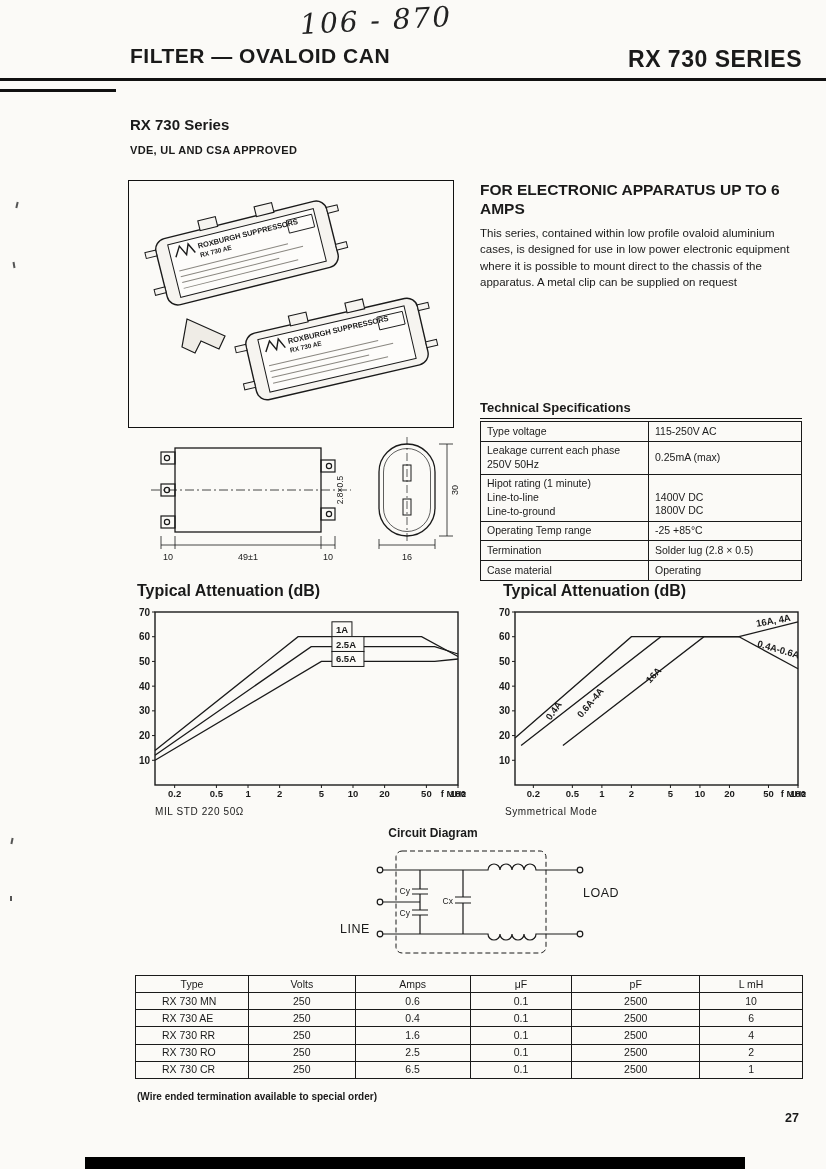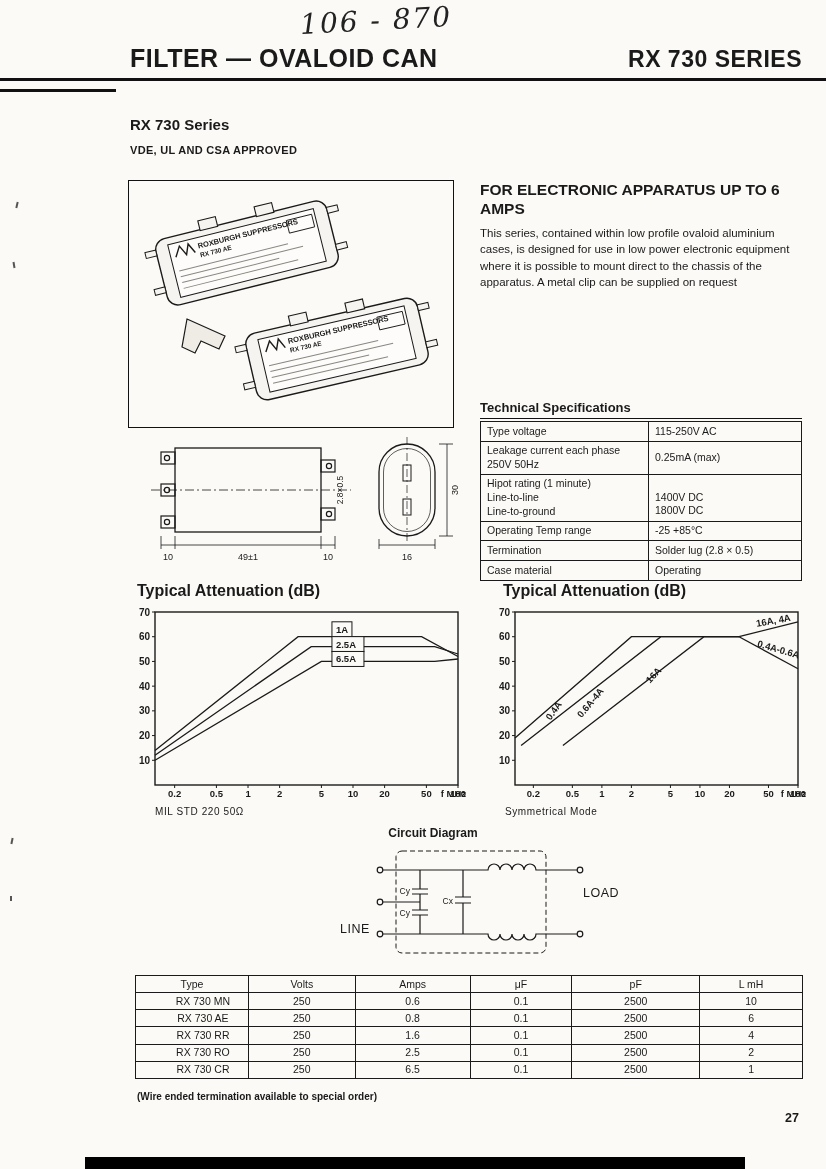--- a/index.html
+++ b/index.html
@@ -1,39 +1,39 @@
 <!DOCTYPE html>
 <html><head>
 <meta charset="utf-8">
 <style>
   *{margin:0;padding:0;box-sizing:border-box}
   html,body{background:#e9e9e9}
   body{font-family:"Liberation Sans",sans-serif;color:#1a1a1a}
   .page{position:relative;width:826px;height:1169px;margin:0 auto;background:#fbfaf7;overflow:hidden}
   .abs{position:absolute}
   .handwritten{font-family:"DejaVu Serif",serif;font-style:italic;font-size:28px;color:#222;transform:rotate(-3deg);letter-spacing:2px}
-  .title-left{font-size:25px;font-weight:bold;letter-spacing:.5px}
+  .title-left{font-size:21px;font-weight:bold;letter-spacing:.5px}
   .title-right{font-size:23px;font-weight:bold;letter-spacing:.5px}
   .rule{background:#111}
   .series-heading{font-size:15px;font-weight:bold}
   .approvals{font-size:11px;font-weight:bold;letter-spacing:.3px}
   .desc-heading{font-size:15.5px;font-weight:bold;line-height:1.25;width:334px}
   .desc-body{font-size:11.5px;line-height:1.42;width:328px}
   .spec-heading{font-size:13px;font-weight:bold;width:322px;border-bottom:1.5px solid #111;padding-bottom:3px}
   .spec-table{border-collapse:collapse;width:322px;font-size:10.5px}
   .spec-table td{border:1.2px solid #1a1a1a;padding:2.5px 6px;vertical-align:middle;white-space:pre-line;line-height:1.3}
   .spec-table td.lbl{width:168px}
   .spec-table tr.hipot td.val{vertical-align:bottom;padding-bottom:3px}
   .chart-title{font-size:16px;font-weight:bold}
   .chart-footnote{font-size:10px;letter-spacing:.6px}
   .circuit-heading{font-size:12px;font-weight:bold;width:150px;text-align:center}
   .line-load{font-size:12.5px;letter-spacing:.5px}
   .ratings{border-collapse:collapse;width:668px;font-size:10.5px;text-align:center}
   .ratings th,.ratings td{border:1.2px solid #1a1a1a;padding:1.5px 4px;font-weight:normal;line-height:1.25}
-  .ratings td.type-cell{text-align:center;padding-left:26px}
+  .ratings td.type-cell{text-align:left;padding-left:26px}
   .table-note{font-size:10px;font-weight:600}
   .page-number{font-size:12.5px;font-weight:bold}
   .bottom-bar{background:#000}
   .artifact{background:#555}
   svg text{font-family:"Liberation Sans",sans-serif}
 </style>
 </head>
 <body>
 
 <div class="page">
@@ -315,21 +315,21 @@
           <td class="type-cell">RX 730 MN</td>
           <td>250</td>
           <td>0.6</td>
           <td>0.1</td>
           <td>2500</td>
           <td>10</td>
         </tr>
         <tr>
           <td class="type-cell">RX 730 AE</td>
           <td>250</td>
-          <td>0.8</td>
+          <td>0.4</td>
           <td>0.1</td>
           <td>2500</td>
           <td>6</td>
         </tr>
         <tr>
           <td class="type-cell">RX 730 RR</td>
           <td>250</td>
           <td>1.6</td>
           <td>0.1</td>
           <td>2500</td>

